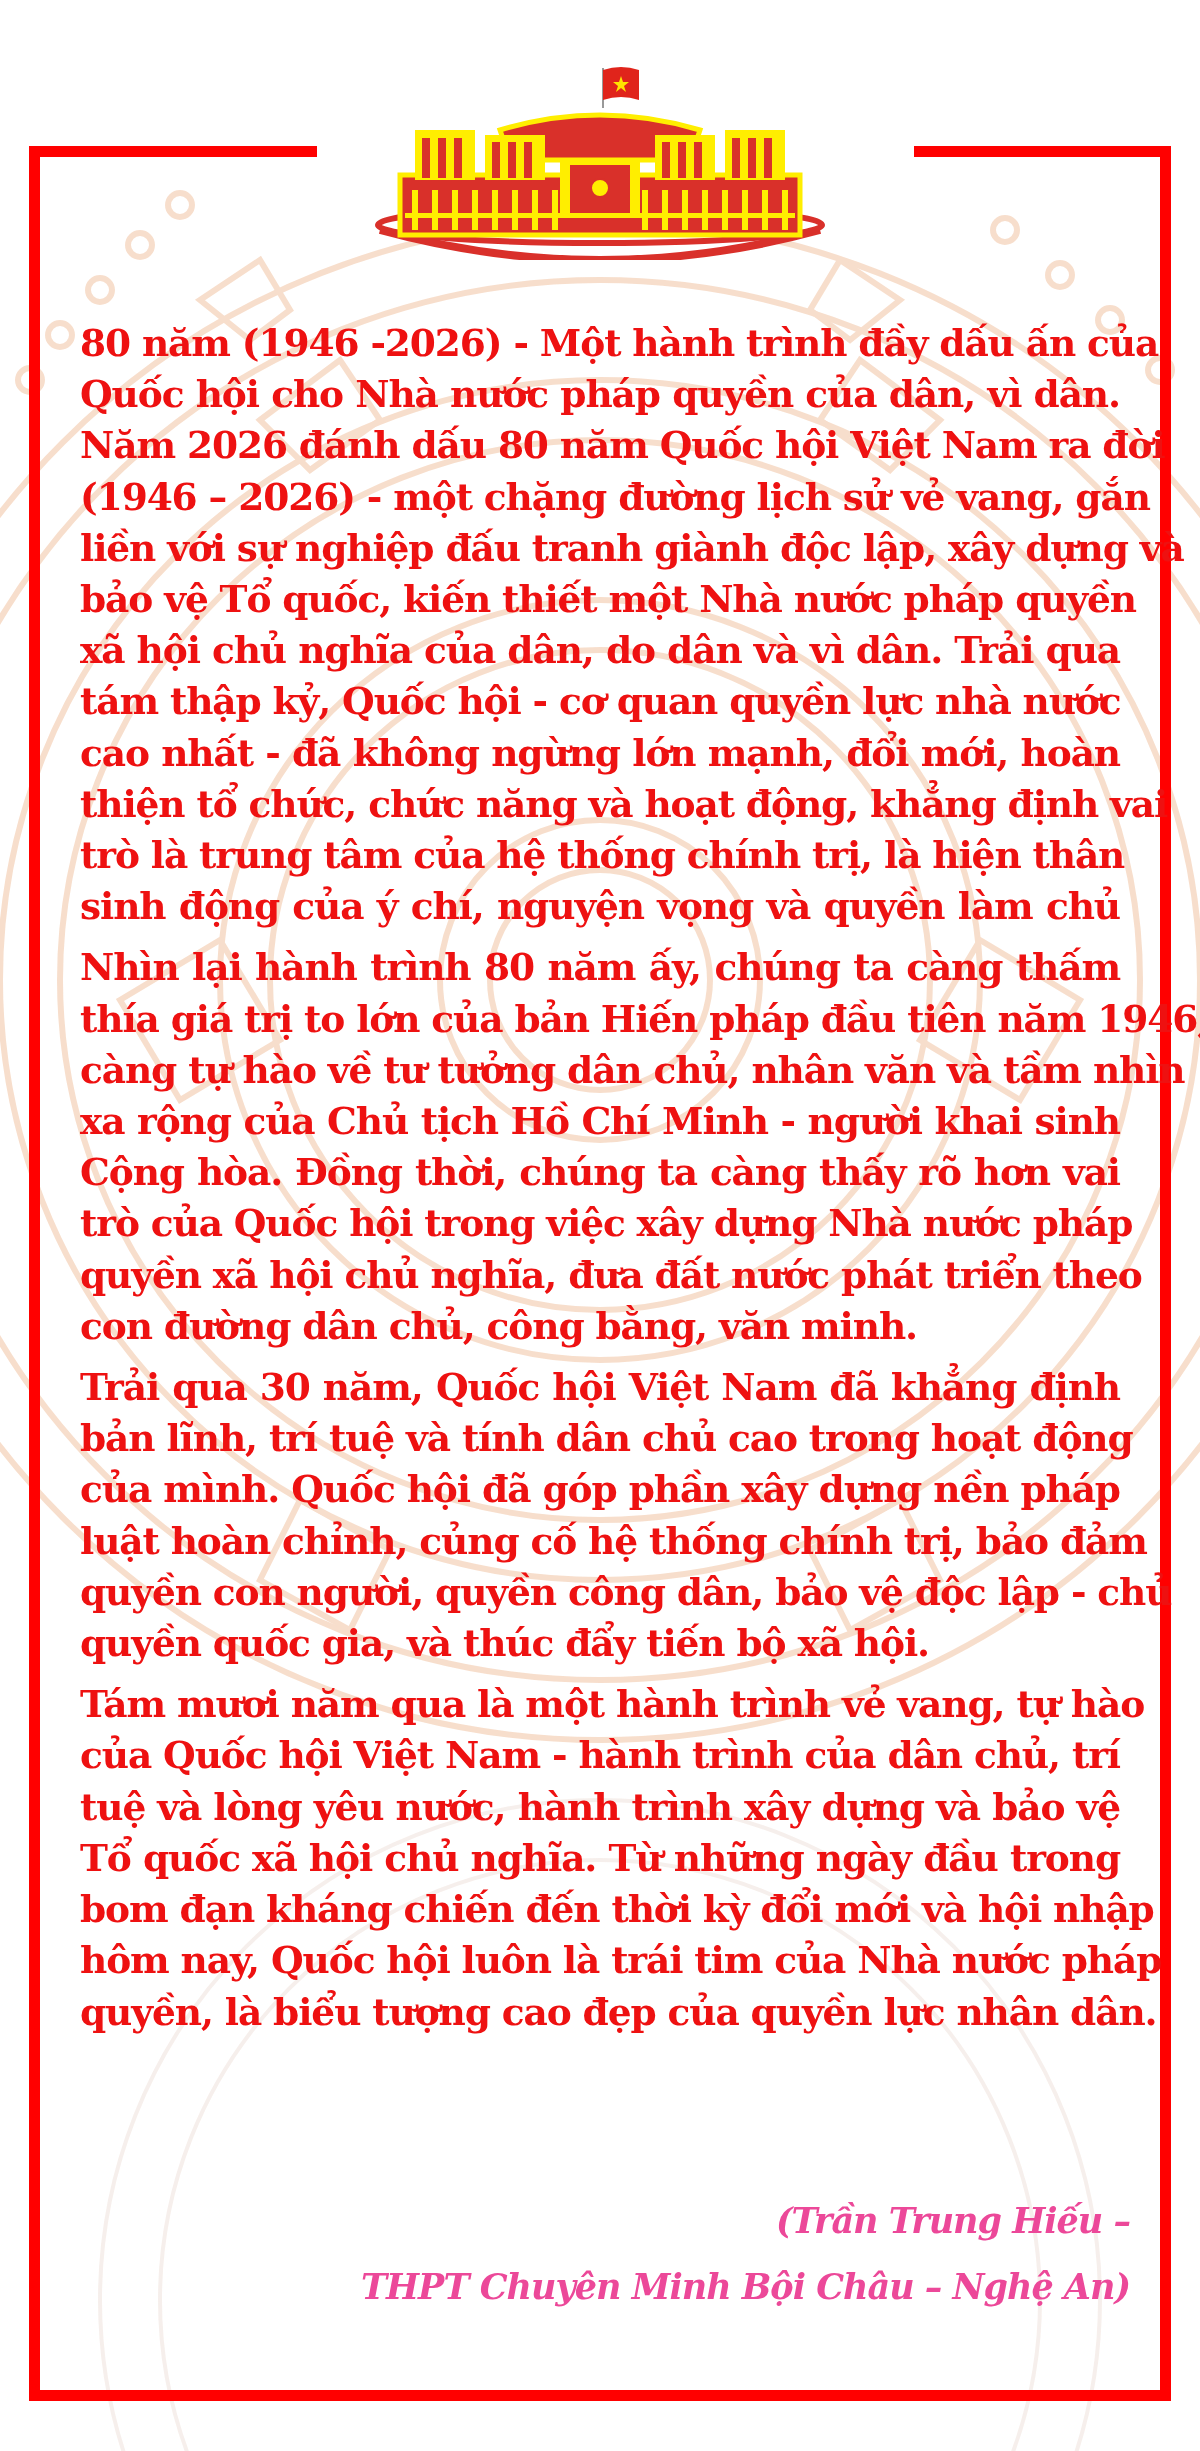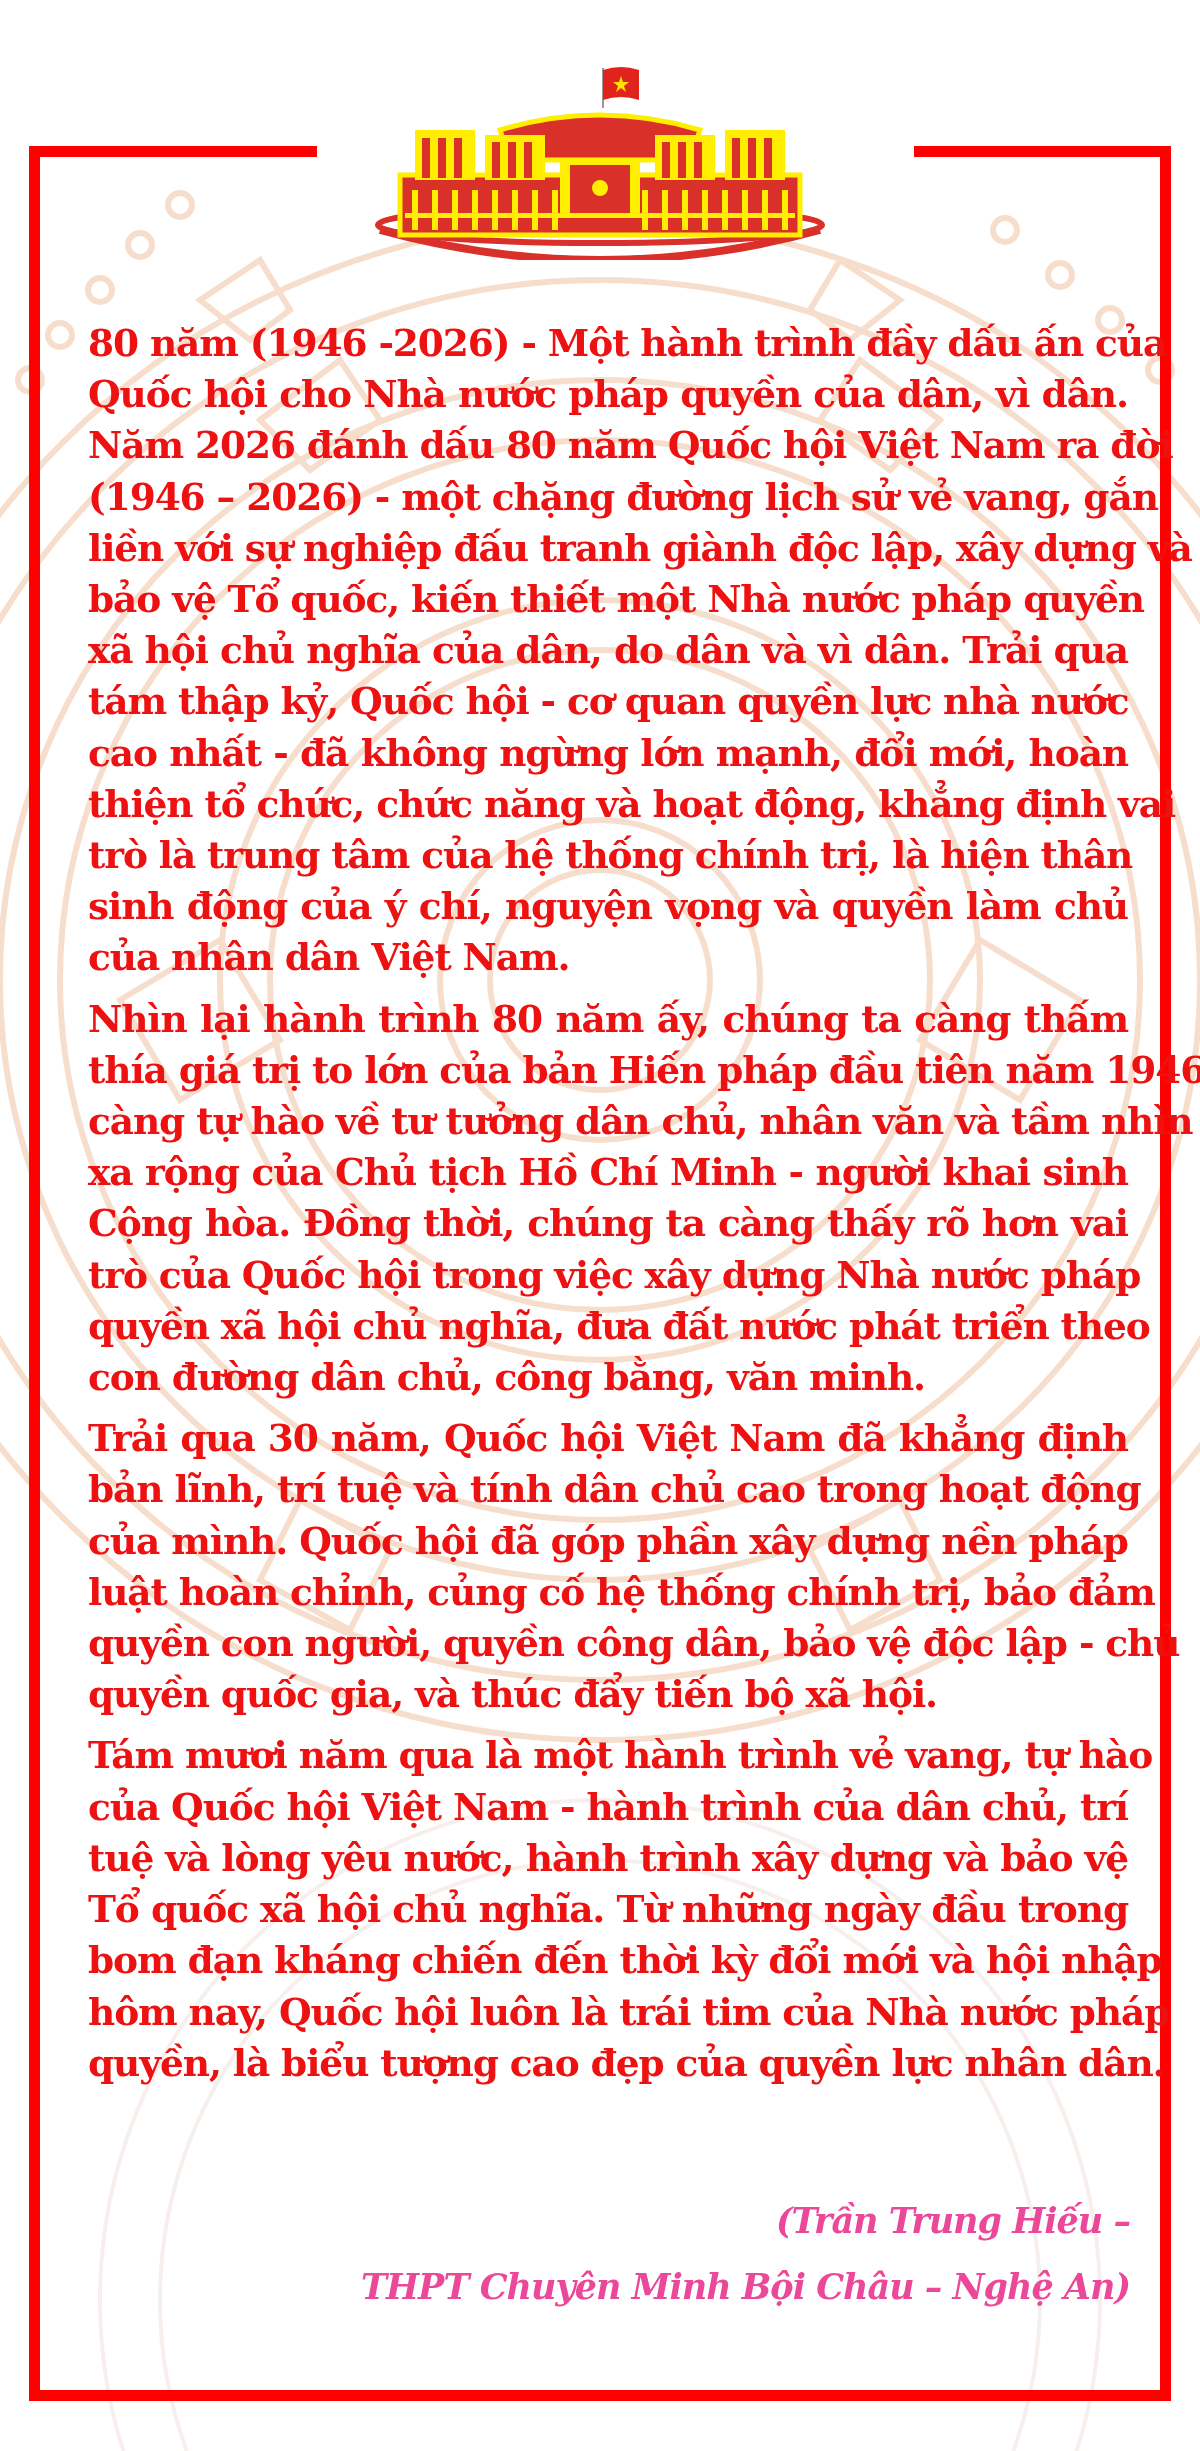--- a/index.html
+++ b/index.html
@@ -5,21 +5,21 @@
   html, body { margin:0; padding:0; }
   body {
     width:1200px; height:2451px; position:relative; overflow:hidden;
     background:#ffffff;
     font-family:"DejaVu Serif", "Liberation Serif", serif;
   }
   .bg-pattern { position:absolute; left:0; top:0; width:1200px; height:2451px; pointer-events:none; }
   .frame-line { position:absolute; background:#ff0000; }
   .logo { position:absolute; left:340px; top:30px; width:520px; height:230px; }
   .content {
-    position:absolute; left:88px; top:318px; width:1040px;
+    position:absolute; left:80px; top:318px; width:1040px;
     color:#ee1111; font-weight:bold; font-size:37.5px; line-height:51.2px;
     letter-spacing:-1.1px;
   }
   .para { margin:0 0 10px 0; text-align:justify; text-align-last:left; }
   .para .line { display:block; text-align:justify; text-align-last:justify; white-space:nowrap; }
   .para .line.last { text-align-last:left; }
   .byline {
     position:absolute; right:70px; width:900px; text-align:right;
     color:#ec4899; font-style:italic; font-weight:bold; font-size:35px; letter-spacing:-1px;
   }
@@ -131,21 +131,20 @@
     <span class="line">Năm 2026 đánh dấu 80 năm Quốc hội Việt Nam ra đời</span>
     <span class="line">(1946 – 2026) - một chặng đường lịch sử vẻ vang, gắn</span>
     <span class="line">liền với sự nghiệp đấu tranh giành độc lập, xây dựng và</span>
     <span class="line">bảo vệ Tổ quốc, kiến thiết một Nhà nước pháp quyền</span>
     <span class="line">xã hội chủ nghĩa của dân, do dân và vì dân. Trải qua</span>
     <span class="line">tám thập kỷ, Quốc hội - cơ quan quyền lực nhà nước</span>
     <span class="line">cao nhất - đã không ngừng lớn mạnh, đổi mới, hoàn</span>
     <span class="line">thiện tổ chức, chức năng và hoạt động, khẳng định vai</span>
     <span class="line">trò là trung tâm của hệ thống chính trị, là hiện thân</span>
     <span class="line">sinh động của ý chí, nguyện vọng và quyền làm chủ</span>
-    <span class="line last">của nhân dân Việt Nam.</span>
   </p>
   <p class="para">
     <span class="line">Nhìn lại hành trình 80 năm ấy, chúng ta càng thấm</span>
     <span class="line">thía giá trị to lớn của bản Hiến pháp đầu tiên năm 1946,</span>
     <span class="line">càng tự hào về tư tưởng dân chủ, nhân văn và tầm nhìn</span>
     <span class="line">xa rộng của Chủ tịch Hồ Chí Minh - người khai sinh</span>
     <span class="line">Cộng hòa. Đồng thời, chúng ta càng thấy rõ hơn vai</span>
     <span class="line">trò của Quốc hội trong việc xây dựng Nhà nước pháp</span>
     <span class="line">quyền xã hội chủ nghĩa, đưa đất nước phát triển theo</span>
     <span class="line last">con đường dân chủ, công bằng, văn minh.</span>

